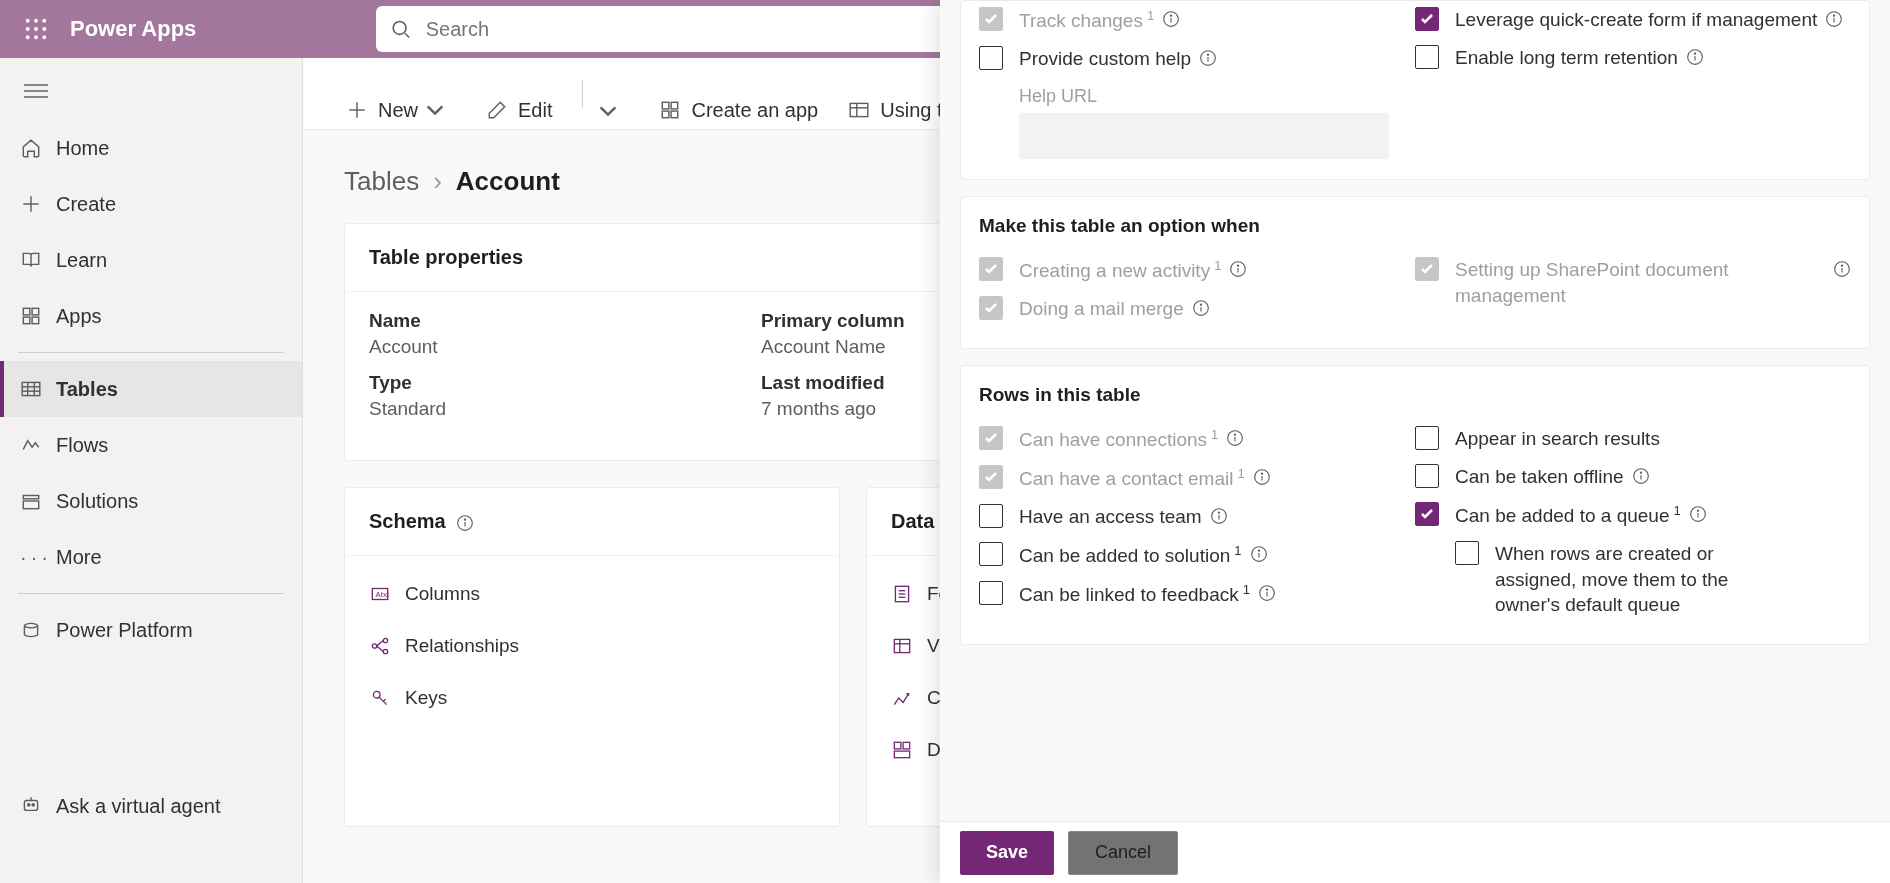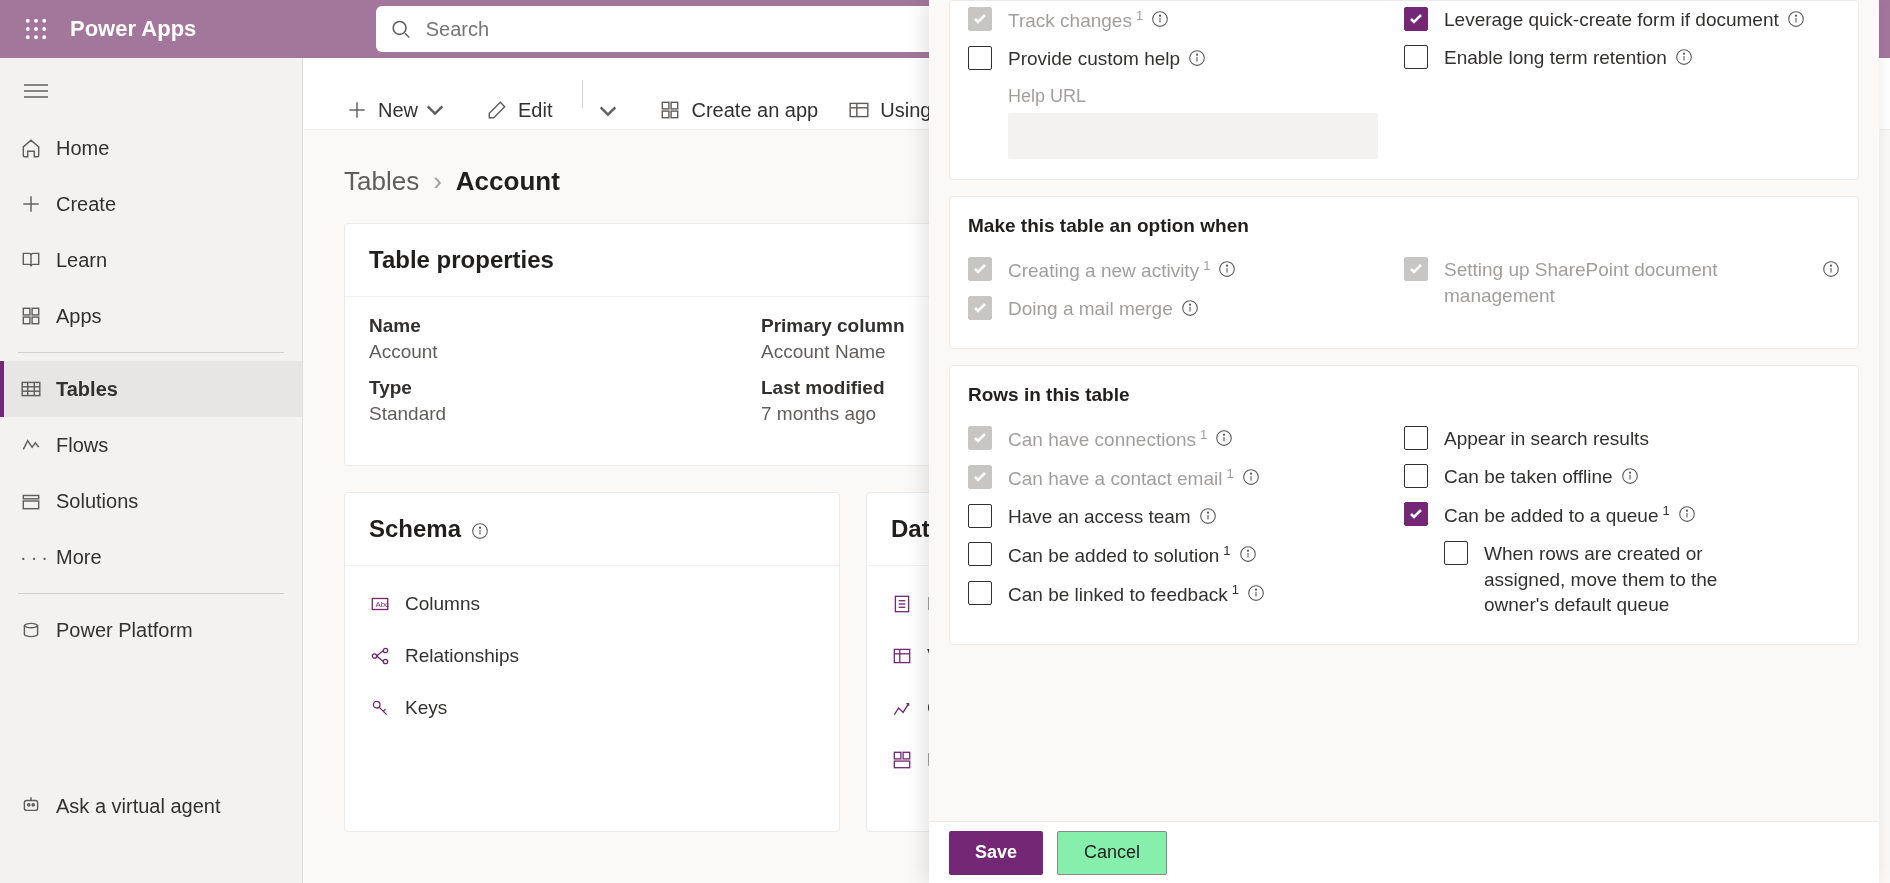--- a/index.html
+++ b/index.html
@@ -31,35 +31,35 @@
     .toolbar .tbtn svg { width: 22px; height: 22px; margin-right: 10px; color: #605e5c; }
     .toolbar .chev { margin-left: 6px; }
     .toolbar .vline { width: 1px; height: 28px; background: #d1cfcd; margin: 0 14px 0 0; }
 
     
     .main { position: absolute; top: 130px; left: 304px; right: 0; bottom: 0; padding: 36px 40px; overflow: hidden; }
     .breadcrumb { display: flex; align-items: center; font-size: 26px; color: #605e5c; margin-bottom: 26px; }
     .breadcrumb .bc-current { color: #201f1e; font-weight: 600; }
     .breadcrumb .bc-chev { margin: 0 14px; color:#a19f9d;}
     .card { background: #fff; border: 1px solid #edebe9; border-radius: 4px; }
-    .card-title { font-size: 24px; font-weight: 600; color: #201f1e; padding: 22px 24px; border-bottom: 1px solid #f3f2f1; display:flex; align-items:center;}
+    .card-title { font-size: 20px; font-weight: 600; color: #201f1e; padding: 22px 24px; border-bottom: 1px solid #f3f2f1; display:flex; align-items:center;}
     .card-title .info-ic { margin-left: 10px; }
     .props-card { width: 1020px; margin-bottom: 26px; }
     .props-body { display: flex; padding: 18px 24px 26px; gap: 32px; }
     .props-col { width: 360px; }
     .props-label { font-size: 19px; font-weight: 600; color: #323130; margin-bottom: 4px; }
     .props-val { font-size: 19px; color: #605e5c; margin-bottom: 14px; }
     .tiles-row { display: flex; gap: 26px; }
     .tile { width: 496px; height: 340px; }
     .tile-body { padding: 12px 0; }
     .tile-item { display: flex; align-items: center; height: 52px; padding-left: 24px; font-size: 19px; color: #323130; cursor: pointer; }
     .tile-item svg { width: 22px; height: 22px; margin-right: 14px; color: #742774; }
 
     
-    .right-panel { position: absolute; top: 0; right: 11px; width: 950px; height: 100%; background: #faf9f8; box-shadow: -4px 0 20px rgba(0,0,0,0.12); display: flex; flex-direction: column; }
+    .right-panel { position: absolute; top: 0; right: 0; width: 950px; height: 100%; background: #faf9f8; box-shadow: -4px 0 20px rgba(0,0,0,0.12); display: flex; flex-direction: column; }
     .panel-scroll { flex: 1; overflow: hidden; padding: 0 20px 0 20px;}
     .panel-section { background: #fff; border: 1px solid #edebe9; border-radius: 4px; padding: 0 18px 20px 18px; margin-bottom: 16px; }
     .sec-head { font-size: 19px; font-weight: 700; color: #201f1e; padding: 18px 0 14px; }
     .opt-grid { display: flex; }
     .opt-col { width: 440px; }
     .opt-row { display: flex; align-items: flex-start; padding: 6px 0; min-height: 38px;}
     .cb { width: 24px; height: 24px; border: 1px solid #323130; border-radius: 2px; margin-right: 16px; flex-shrink: 0; display: flex; align-items: center; justify-content: center; background:#fff; cursor:pointer;}
     .cb.checked { background: #742774; border-color: #742774; }
     .cb.checked svg { color: #fff; width: 16px; height: 16px; }
     .cb.disabled { background: #c8c6c4; border-color: #c8c6c4; cursor: default;}
@@ -67,21 +67,21 @@
     .opt-label { font-size: 19px; color: #323130; line-height: 1.35; }
     .opt-label.disabled { color: #a19f9d; }
     .sup { font-size: 13px; vertical-align: super; margin-left: 4px;}
     .info-ic { width: 18px; height: 18px; margin-left: 8px; color: #605e5c; flex-shrink:0; display:inline-flex; margin-top:3px;}
     .sub-indent { margin-left: 40px; }
     .help-url-label { font-size: 18px; color: #a19f9d; margin: 8px 0 6px 40px;}
     .help-url-box { width: 370px; height: 46px; background: #f3f2f1; margin-left: 40px; border-radius:2px;}
     .panel-footer { height: 62px; background: #fff; border-top: 1px solid #edebe9; display: flex; align-items: center; padding-left: 20px; }
     .btn { height: 44px; padding: 0 26px; font-size: 18px; border-radius: 2px; cursor: pointer; display:flex; align-items:center; }
     .btn-primary { background: #742774; color: #fff; border: none; font-weight: 600; margin-right: 14px; }
-    .btn-secondary { background: #86efac; color: #201f1e; border: 1px solid #8a8886; }
+    .btn-secondary { background: #737373; color: #201f1e; border: 1px solid #8a8886; }
     .first-section { padding-top: 0; }
   </style>
 </head>
 <body>
 
 <div class="header">
   <div class="waffle">
     <svg viewBox="0 0 16 16" fill="currentColor">
         <circle cx="2" cy="2" r="1.4"></circle>
         <circle cx="8" cy="2" r="1.4"></circle>
@@ -375,21 +375,21 @@
           <div class="help-url-label">Help URL</div>
           <div class="help-url-box"></div>
         </div>
         <div class="opt-col">
           <div class="opt-row">
             <div class="cb checked">
                 <svg viewBox="0 0 16 16" fill="none" stroke="currentColor" stroke-width="2.5">
                   <path d="M3 8l3 3 7-7"></path>
                 </svg>
               </div>
-            <span class="opt-label">Leverage quick-create form if document</span>
+            <span class="opt-label">Leverage quick-create form if management</span>
             <span class="info-ic">
                 <svg viewBox="0 0 16 16" fill="none" stroke="currentColor" stroke-width="1">
                   <circle cx="8" cy="8" r="6.5"></circle>
                   <line x1="8" y1="7" x2="8" y2="11"></line>
                   <circle cx="8" cy="5" r="0.5" fill="currentColor"></circle>
                 </svg>
               </span>
           </div>
           <div class="opt-row">
             <div class="cb"></div>

